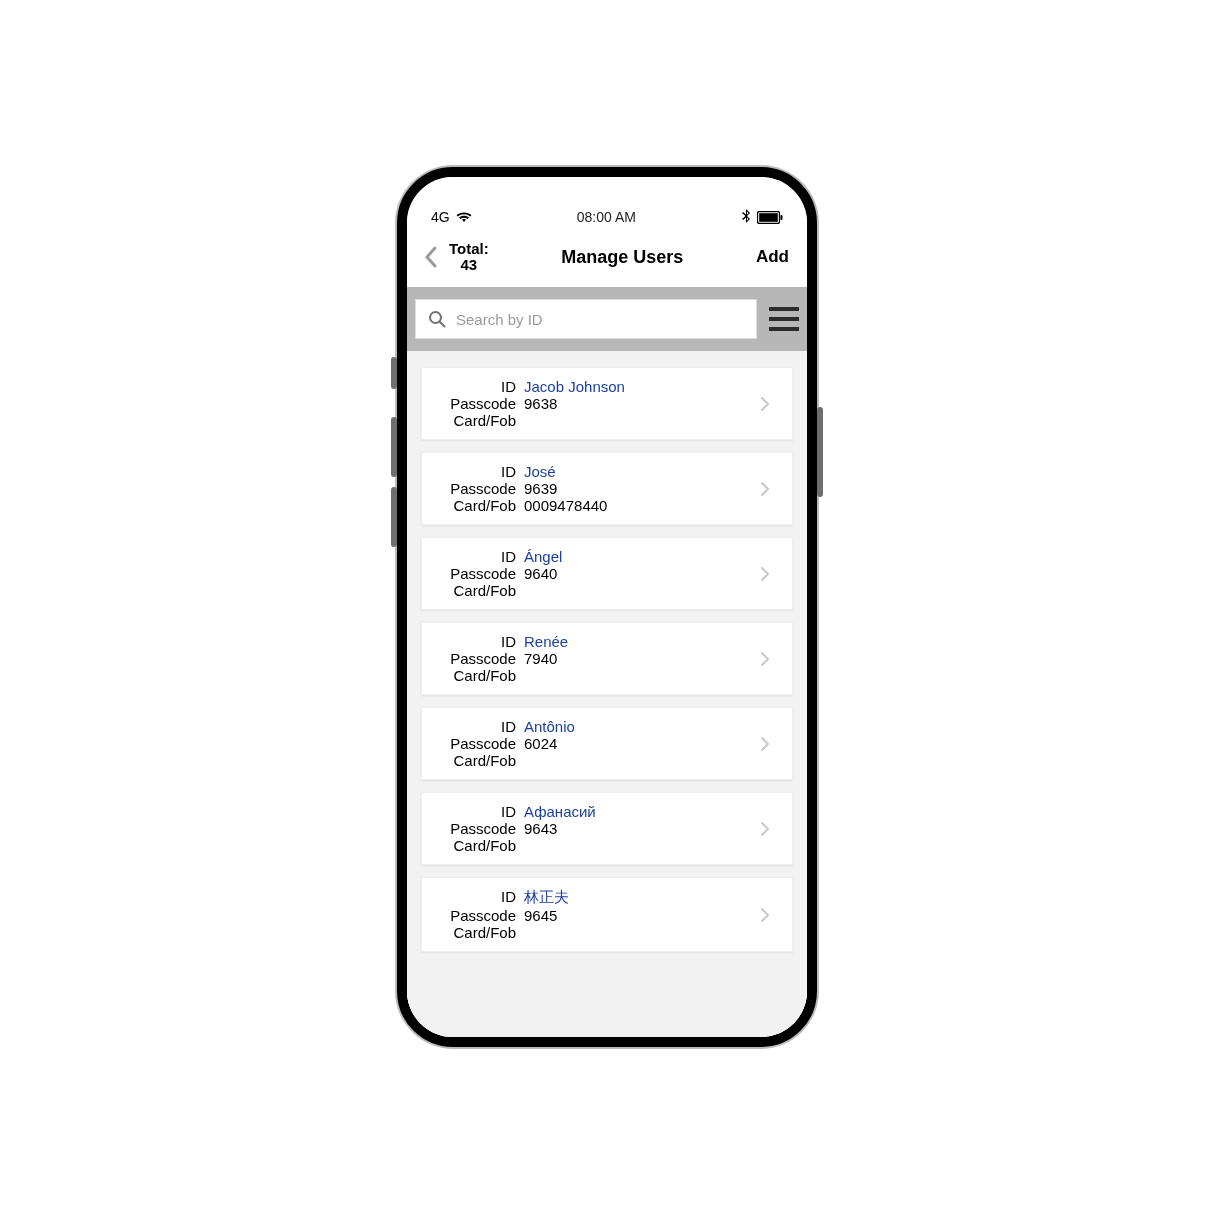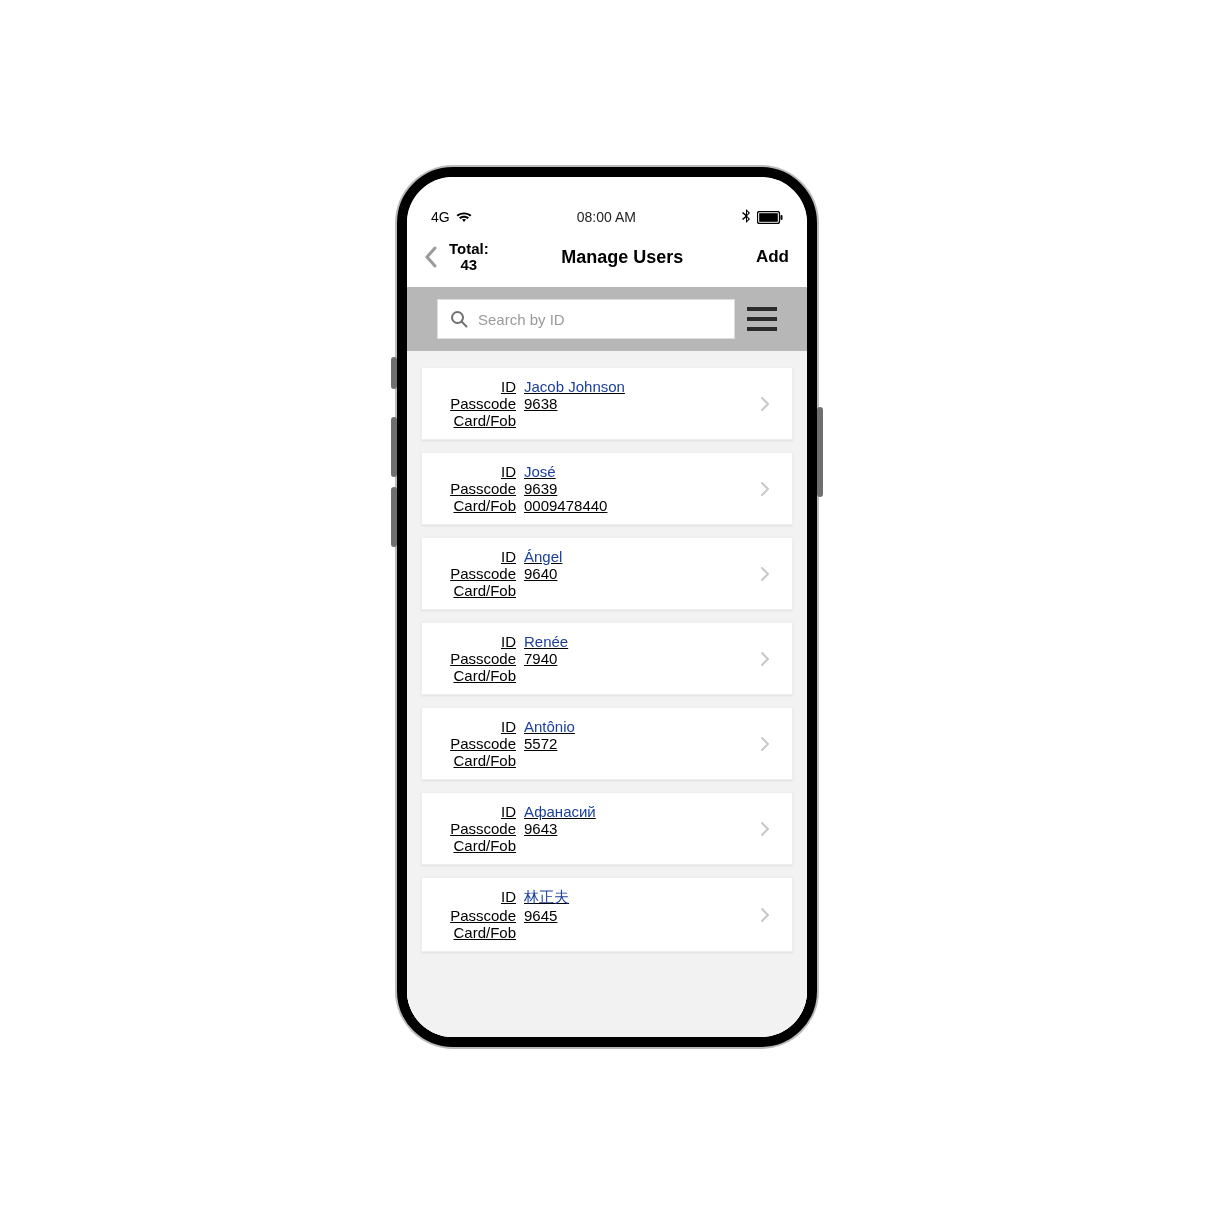--- a/index.html
+++ b/index.html
@@ -41,36 +41,36 @@
     padding: 6px 18px 10px 10px; height: 56px;
   }
   .header-left { display: flex; gap: 4px; }
   .back-btn { width: 28px; height: 32px; display:flex; align-items:center; justify-content:center; color:#888; cursor:pointer; }
   .total-block { text-align: center; line-height: 1.1; font-size: 15px; font-weight: 600; color:#000; }
   .page-title { font-size: 18px; font-weight: 700; color:#000; }
   .add-btn { font-size: 17px; font-weight: 600; color:#000; cursor:pointer; }
 
   
   .search-strip {
-    background: #b7b7b7; padding: 12px 30px; display: flex; align-items: center; gap: 12px;
+    background: #b7b7b7; padding: 12px 8px; display: flex; align-items: center; gap: 12px;
   }
   .search-box {
     flex: 1; background: #fff; height: 40px; display:flex; align-items:center;
     padding: 0 12px; border: 1px solid #ddd;
   }
   .search-box input {
     border: none; outline: none; font-size: 15px; color:#333; width: 100%; background: transparent;
   }
   .search-box input::placeholder { color:#9a9a9a; }
   .search-icon { color:#707070; margin-right: 10px; }
   .hamburger { width: 30px; height: 24px; cursor:pointer; display:flex; flex-direction:column; justify-content:space-between; }
   .hamburger span { display:block; height:4px; background:#2b2b2b; }
 
   
-  .list-area { flex:1; overflow:hidden; background:#f2f2f2; padding: 4px 10px 0 10px; text-decoration: underline; }
+  .list-area { flex:1; overflow:hidden; background:#f2f2f2; padding: 4px 10px 0 10px; }
   .user-card {
     background:#fff; margin: 12px 4px 0 4px; padding: 10px 12px 10px 16px;
     display:flex; align-items:center; position:relative;
     box-shadow: 0 1px 2px rgba(0,0,0,.08); border:1px solid #eee;
   }
   .user-fields { flex:1; display:grid; grid-template-columns: 78px 1fr; column-gap: 8px; row-gap: 0; font-size: 15px; }
   .field-lbl { text-align: right; color:#000; }
   .field-val { color:#000; }
   .field-val.idval { color:#1b3f9c; font-weight:500; }
   .chevron { color:#c9c9c9; width:20px; text-align:center; }
@@ -207,21 +207,21 @@
               <svg width="10" height="16" viewBox="0 0 10 16">
                 <path d="M2 2 L8 8 L2 14" fill="none" stroke="#c9c9c9" stroke-width="2" stroke-linecap="round" stroke-linejoin="round"></path>
               </svg>
             </div>
           </div>
           <div class="user-card">
             <div class="user-fields">
               <div class="field-lbl">ID</div>
               <div class="field-val idval">Antônio</div>
               <div class="field-lbl">Passcode</div>
-              <div class="field-val">5572</div>
+              <div class="field-val">6024</div>
               <div class="field-lbl">Card/Fob</div>
               <div class="field-val"></div>
             </div>
             <div class="chevron">
               <svg width="10" height="16" viewBox="0 0 10 16">
                 <path d="M2 2 L8 8 L2 14" fill="none" stroke="#c9c9c9" stroke-width="2" stroke-linecap="round" stroke-linejoin="round"></path>
               </svg>
             </div>
           </div>
           <div class="user-card">

